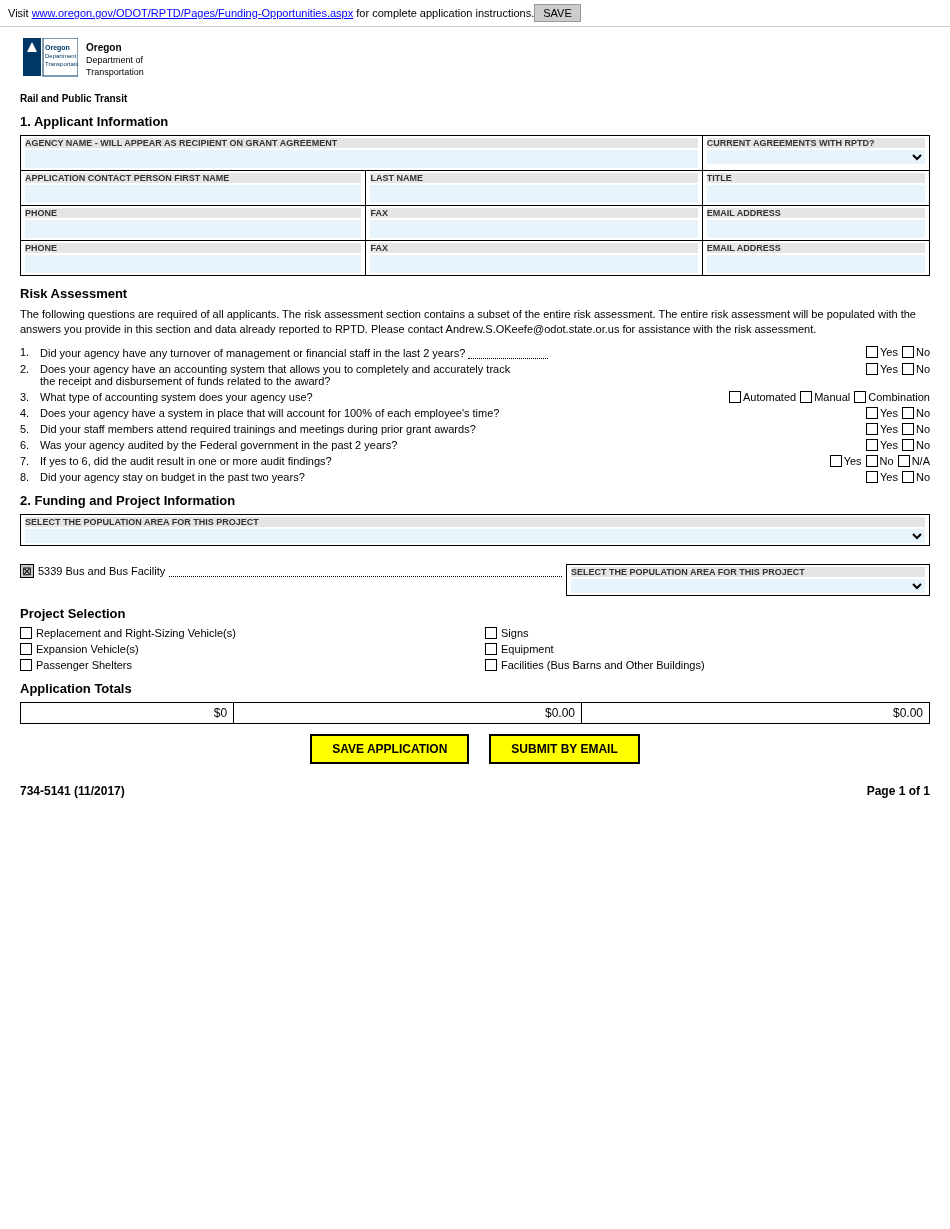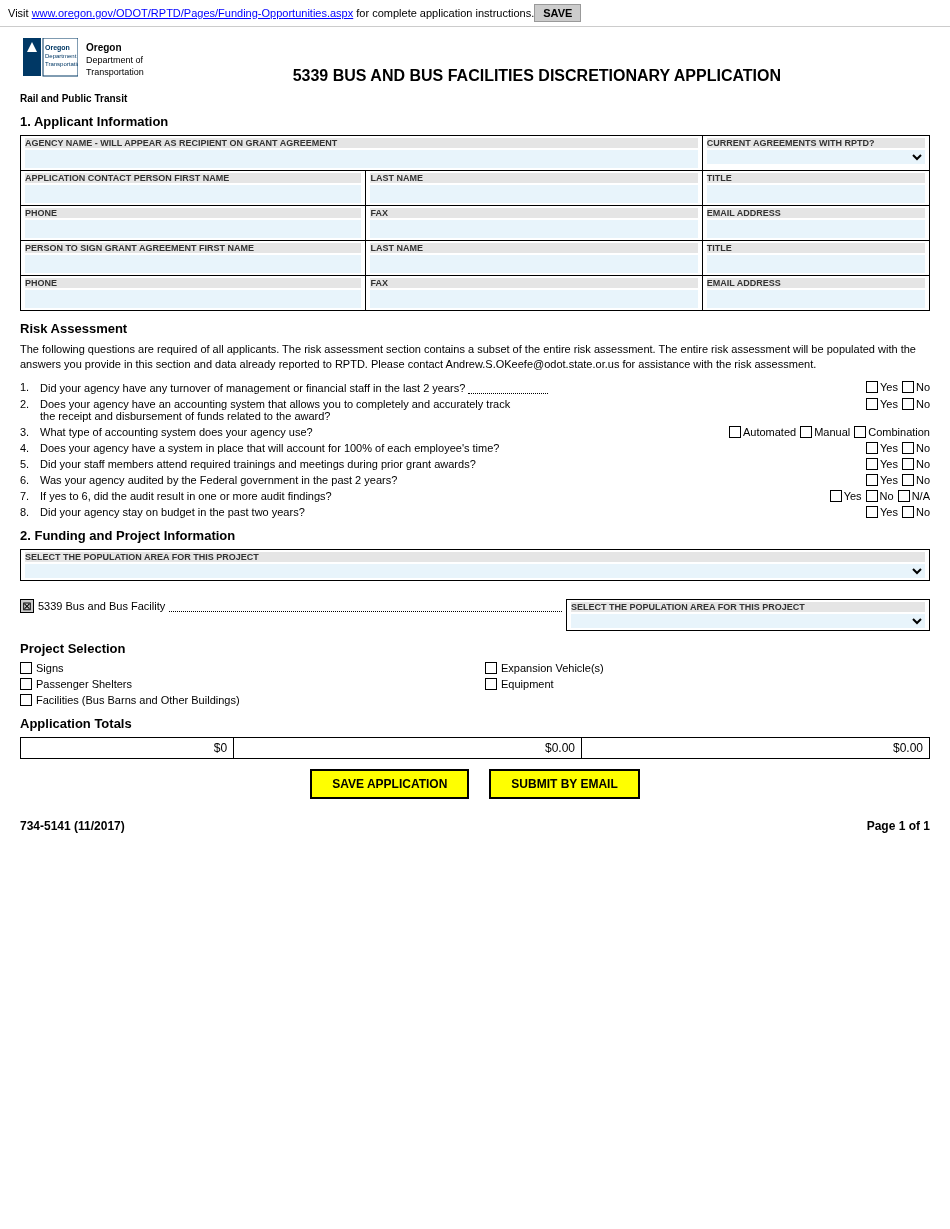--- a/index.html
+++ b/index.html
@@ -18,21 +18,21 @@
       padding: 4px 8px;
       border-bottom: 1px solid #ccc;
       font-size: 11px;
     }
     .top-bar a { color: #00f; }
     .save-btn-top {
       background: #ccc;
       border: 1px solid #999;
       padding: 2px 8px;
       font-size: 11px;
-      font-weight: bold;
+      font-weight: normal;
       cursor: pointer;
     }
     .main-content {
       padding: 8px 20px 20px 20px;
     }
     .header-row {
       display: flex;
       align-items: flex-end;
       margin-bottom: 8px;
     }
@@ -272,21 +272,20 @@
           <rect x="2" y="2" width="14" height="14" fill="#003865"></rect>
           <polygon points="9,4 14,14 4,14" fill="white"></polygon>
         </svg>
       </div>
       <div class="logo-text">
         <span class="dept">Oregon</span><br>
         <span>Department of</span><br>
         <span>Transportation</span>
       </div>
     </div>
-    <div class="app-title">5339 BUS AND BUS FACILITIES DISCRETIONARY APPLICATION</div>
   </div>
   <div class="rail-transit">Rail and Public Transit</div>
 
   <div class="section-heading">1. Applicant Information</div>
 
   <table class="form-table">
     <tbody>
         <tr>
       <td colspan="2" style="width:75%;">
         <span class="field-label header-cell">AGENCY NAME - WILL APPEAR AS RECIPIENT ON GRANT AGREEMENT</span>
@@ -317,34 +316,20 @@
       <td style="width:25%;">
         <span class="field-label header-cell">PHONE</span>
         <input class="input-field blue-cell" type="text" value="" style="">
       </td>
       <td>
         <span class="field-label header-cell">FAX</span>
         <input class="input-field blue-cell" type="text" value="" style="">
       </td>
       <td>
         <span class="field-label header-cell">EMAIL ADDRESS</span>
-        <input class="input-field blue-cell" type="text" value="" style="">
-      </td>
-    </tr>
-    <tr>
-      <td>
-        <span class="field-label header-cell">PERSON TO SIGN GRANT AGREEMENT FIRST NAME</span>
-        <input class="input-field blue-cell" type="text" value="" style="">
-      </td>
-      <td>
-        <span class="field-label header-cell">LAST NAME</span>
-        <input class="input-field blue-cell" type="text" value="" style="">
-      </td>
-      <td>
-        <span class="field-label header-cell">TITLE</span>
         <input class="input-field blue-cell" type="text" value="" style="">
       </td>
     </tr>
     <tr>
       <td>
         <span class="field-label header-cell">PHONE</span>
         <input class="input-field blue-cell" type="text" value="" style="">
       </td>
       <td>
         <span class="field-label header-cell">FAX</span>
@@ -540,33 +525,37 @@
         <option value=""></option>
       </select>
     </div>
   </div>
 
   <div class="project-selection">
     <div class="section-heading">Project Selection</div>
     <div class="project-checkboxes">
       <div class="proj-cb-item">
         <span class="cb"></span>
+        <span>Replacement and Right-Sizing Vehicle(s)</span>
+      </div>
+      <div class="proj-cb-item">
+        <span class="cb"></span>
         <span>Signs</span>
       </div>
       <div class="proj-cb-item">
         <span class="cb"></span>
         <span>Expansion Vehicle(s)</span>
       </div>
       <div class="proj-cb-item">
         <span class="cb"></span>
-        <span>Passenger Shelters</span>
+        <span>Equipment</span>
       </div>
       <div class="proj-cb-item">
         <span class="cb"></span>
-        <span>Equipment</span>
+        <span>Passenger Shelters</span>
       </div>
       <div class="proj-cb-item">
         <span class="cb"></span>
         <span>Facilities (Bus Barns and Other Buildings)</span>
       </div>
     </div>
   </div>
 
   <div class="section-heading">Application Totals</div>
   <table class="totals-table">

